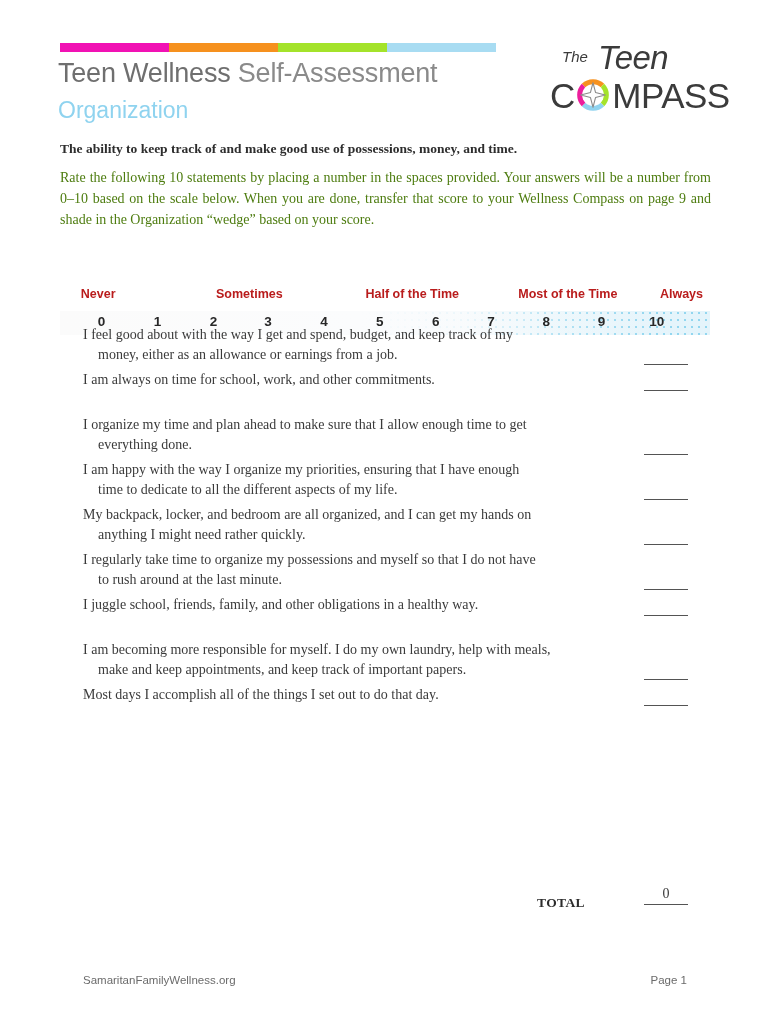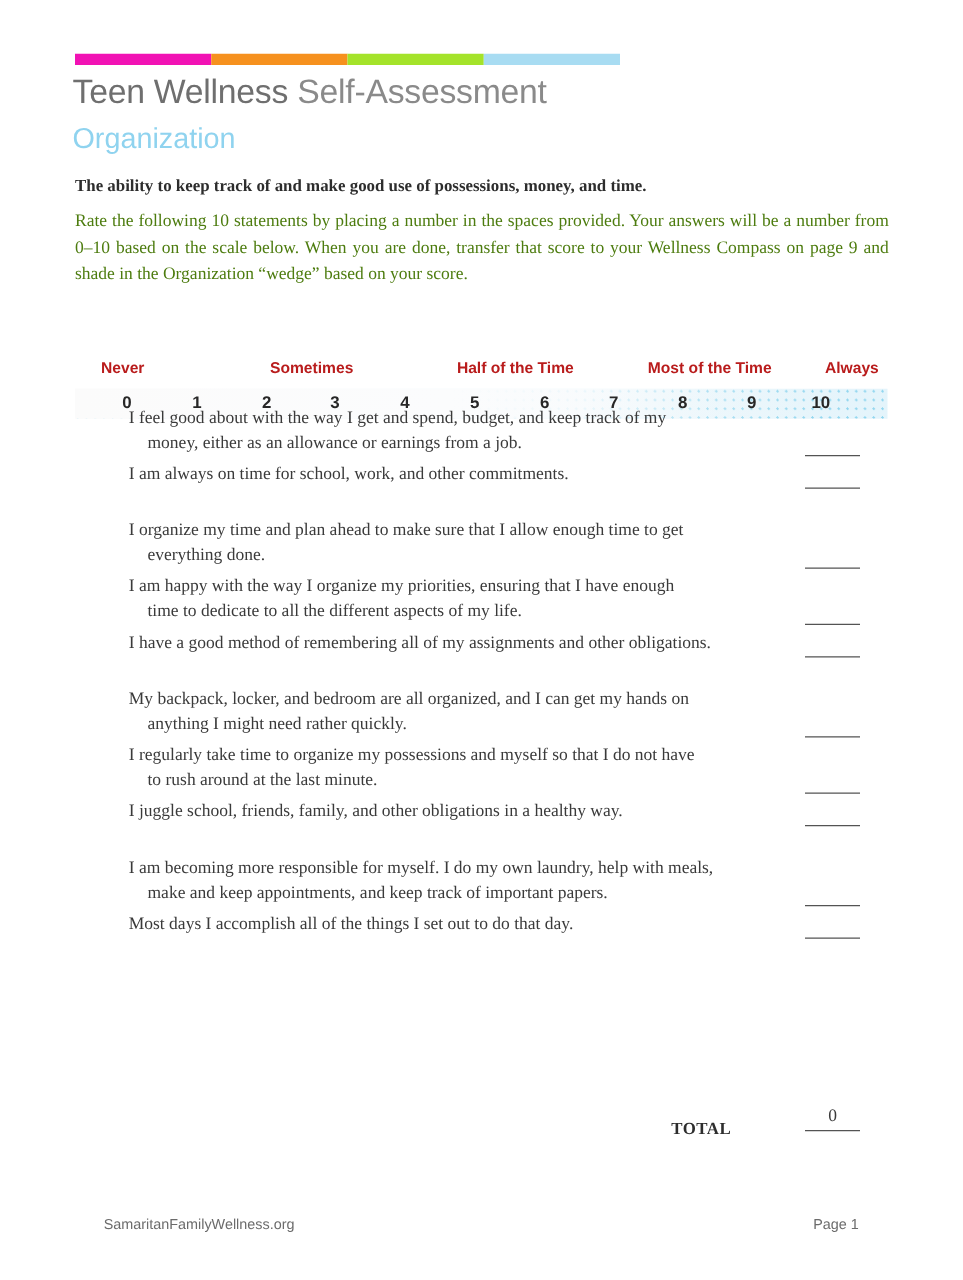--- a/index.html
+++ b/index.html
@@ -195,21 +195,20 @@
     height: 45px;
   }
   .stmt-text {
     position: absolute;
     left: 0;
     top: 0;
     width: 520px;
     font-size: 14px;
     line-height: 20px;
     color: #3a3a3a;
-    margin-left: 20px;
   }
   .stmt-text .cont { display: block; padding-left: 15px; }
   .stmt-blank {
     position: absolute;
     left: 561px;
     width: 44px;
     border-bottom: 1px solid #545454;
   }
 
   
@@ -262,20 +261,38 @@
   <div class="colorbar">
     <span style="background: rgb(241, 18, 180);"></span>
     <span style="background: rgb(246, 145, 30);"></span>
     <span style="background: rgb(164, 227, 42);"></span>
     <span style="background: rgb(168, 220, 242);"></span>
   </div>
 
   <div class="title-main"><span>Teen Wellness </span><span class="light">Self-Assessment</span></div>
   <div class="title-sub">Organization</div>
 
+  <div class="logo">
+    <div class="logo-the">The</div>
+    <div class="logo-teen">Teen</div>
+    <div class="logo-compass-row">
+      <span class="logo-c">C</span>
+      <svg class="compass-ring" viewBox="0 0 100 100">
+        <g transform="rotate(-45 50 50)">
+          <path d="M50 50 L50 6 A44 44 0 0 1 94 50 Z" fill="#f6911e"></path>
+          <path d="M50 50 L94 50 A44 44 0 0 1 50 94 Z" fill="#a4e32a"></path>
+          <path d="M50 50 L50 94 A44 44 0 0 1 6 50 Z" fill="#8fd3ef"></path>
+          <path d="M50 50 L6 50 A44 44 0 0 1 50 6 Z" fill="#ec1e9c"></path>
+        </g>
+        <circle cx="50" cy="50" r="30" fill="#ffffff"></circle>
+        <path d="M50 16 L57 43 L84 50 L57 57 L50 84 L43 57 L16 50 L43 43 Z" fill="#ffffff" stroke="#8a8a8a" stroke-width="3" stroke-linejoin="round"></path>
+      </svg>
+      <span class="logo-mpass">MPASS</span>
+    </div>
+  </div>
 
   <div class="lead">The ability to keep track of and make good use of possessions, money, and time.</div>
   <div class="intro">Rate the following 10 statements by placing a number in the spaces provided. Your answers will be a number from 0–10 based on the scale below. When you are done, transfer that score to your Wellness Compass on page 9 and shade in the Organization “wedge” based on your score.</div>
 
   <div class="scale">
     <div class="scale-labels">
         <span style="left: 3.2%;">Never</span>
         <span style="left: 24%;">Sometimes</span>
         <span style="left: 47%;">Half of the Time</span>
         <span style="left: 70.5%;">Most of the Time</span>
@@ -307,24 +324,20 @@
       </div>
       <div class="stmt">
         <div class="stmt-text"><span>I organize my time and plan ahead to make sure that I allow enough time to get</span><span class="cont">everything done.</span></div>
         <div class="stmt-blank" style="top: 39px;"></div>
       </div>
       <div class="stmt">
         <div class="stmt-text"><span>I am happy with the way I organize my priorities, ensuring that I have enough</span><span class="cont">time to dedicate to all the different aspects of my life.</span></div>
         <div class="stmt-blank" style="top: 39px;"></div>
       </div>
       <div class="stmt">
-        <div class="stmt-text"><span>I have a good method of remembering all of my assignments and other obligations.</span></div>
-        <div class="stmt-blank" style="top: 20px;"></div>
-      </div>
-      <div class="stmt">
         <div class="stmt-text"><span>My backpack, locker, and bedroom are all organized, and I can get my hands on</span><span class="cont">anything I might need rather quickly.</span></div>
         <div class="stmt-blank" style="top: 39px;"></div>
       </div>
       <div class="stmt">
         <div class="stmt-text"><span>I regularly take time to organize my possessions and myself so that I do not have</span><span class="cont">to rush around at the last minute.</span></div>
         <div class="stmt-blank" style="top: 39px;"></div>
       </div>
       <div class="stmt">
         <div class="stmt-text"><span>I juggle school, friends, family, and other obligations in a healthy way.</span></div>
         <div class="stmt-blank" style="top: 20px;"></div>

